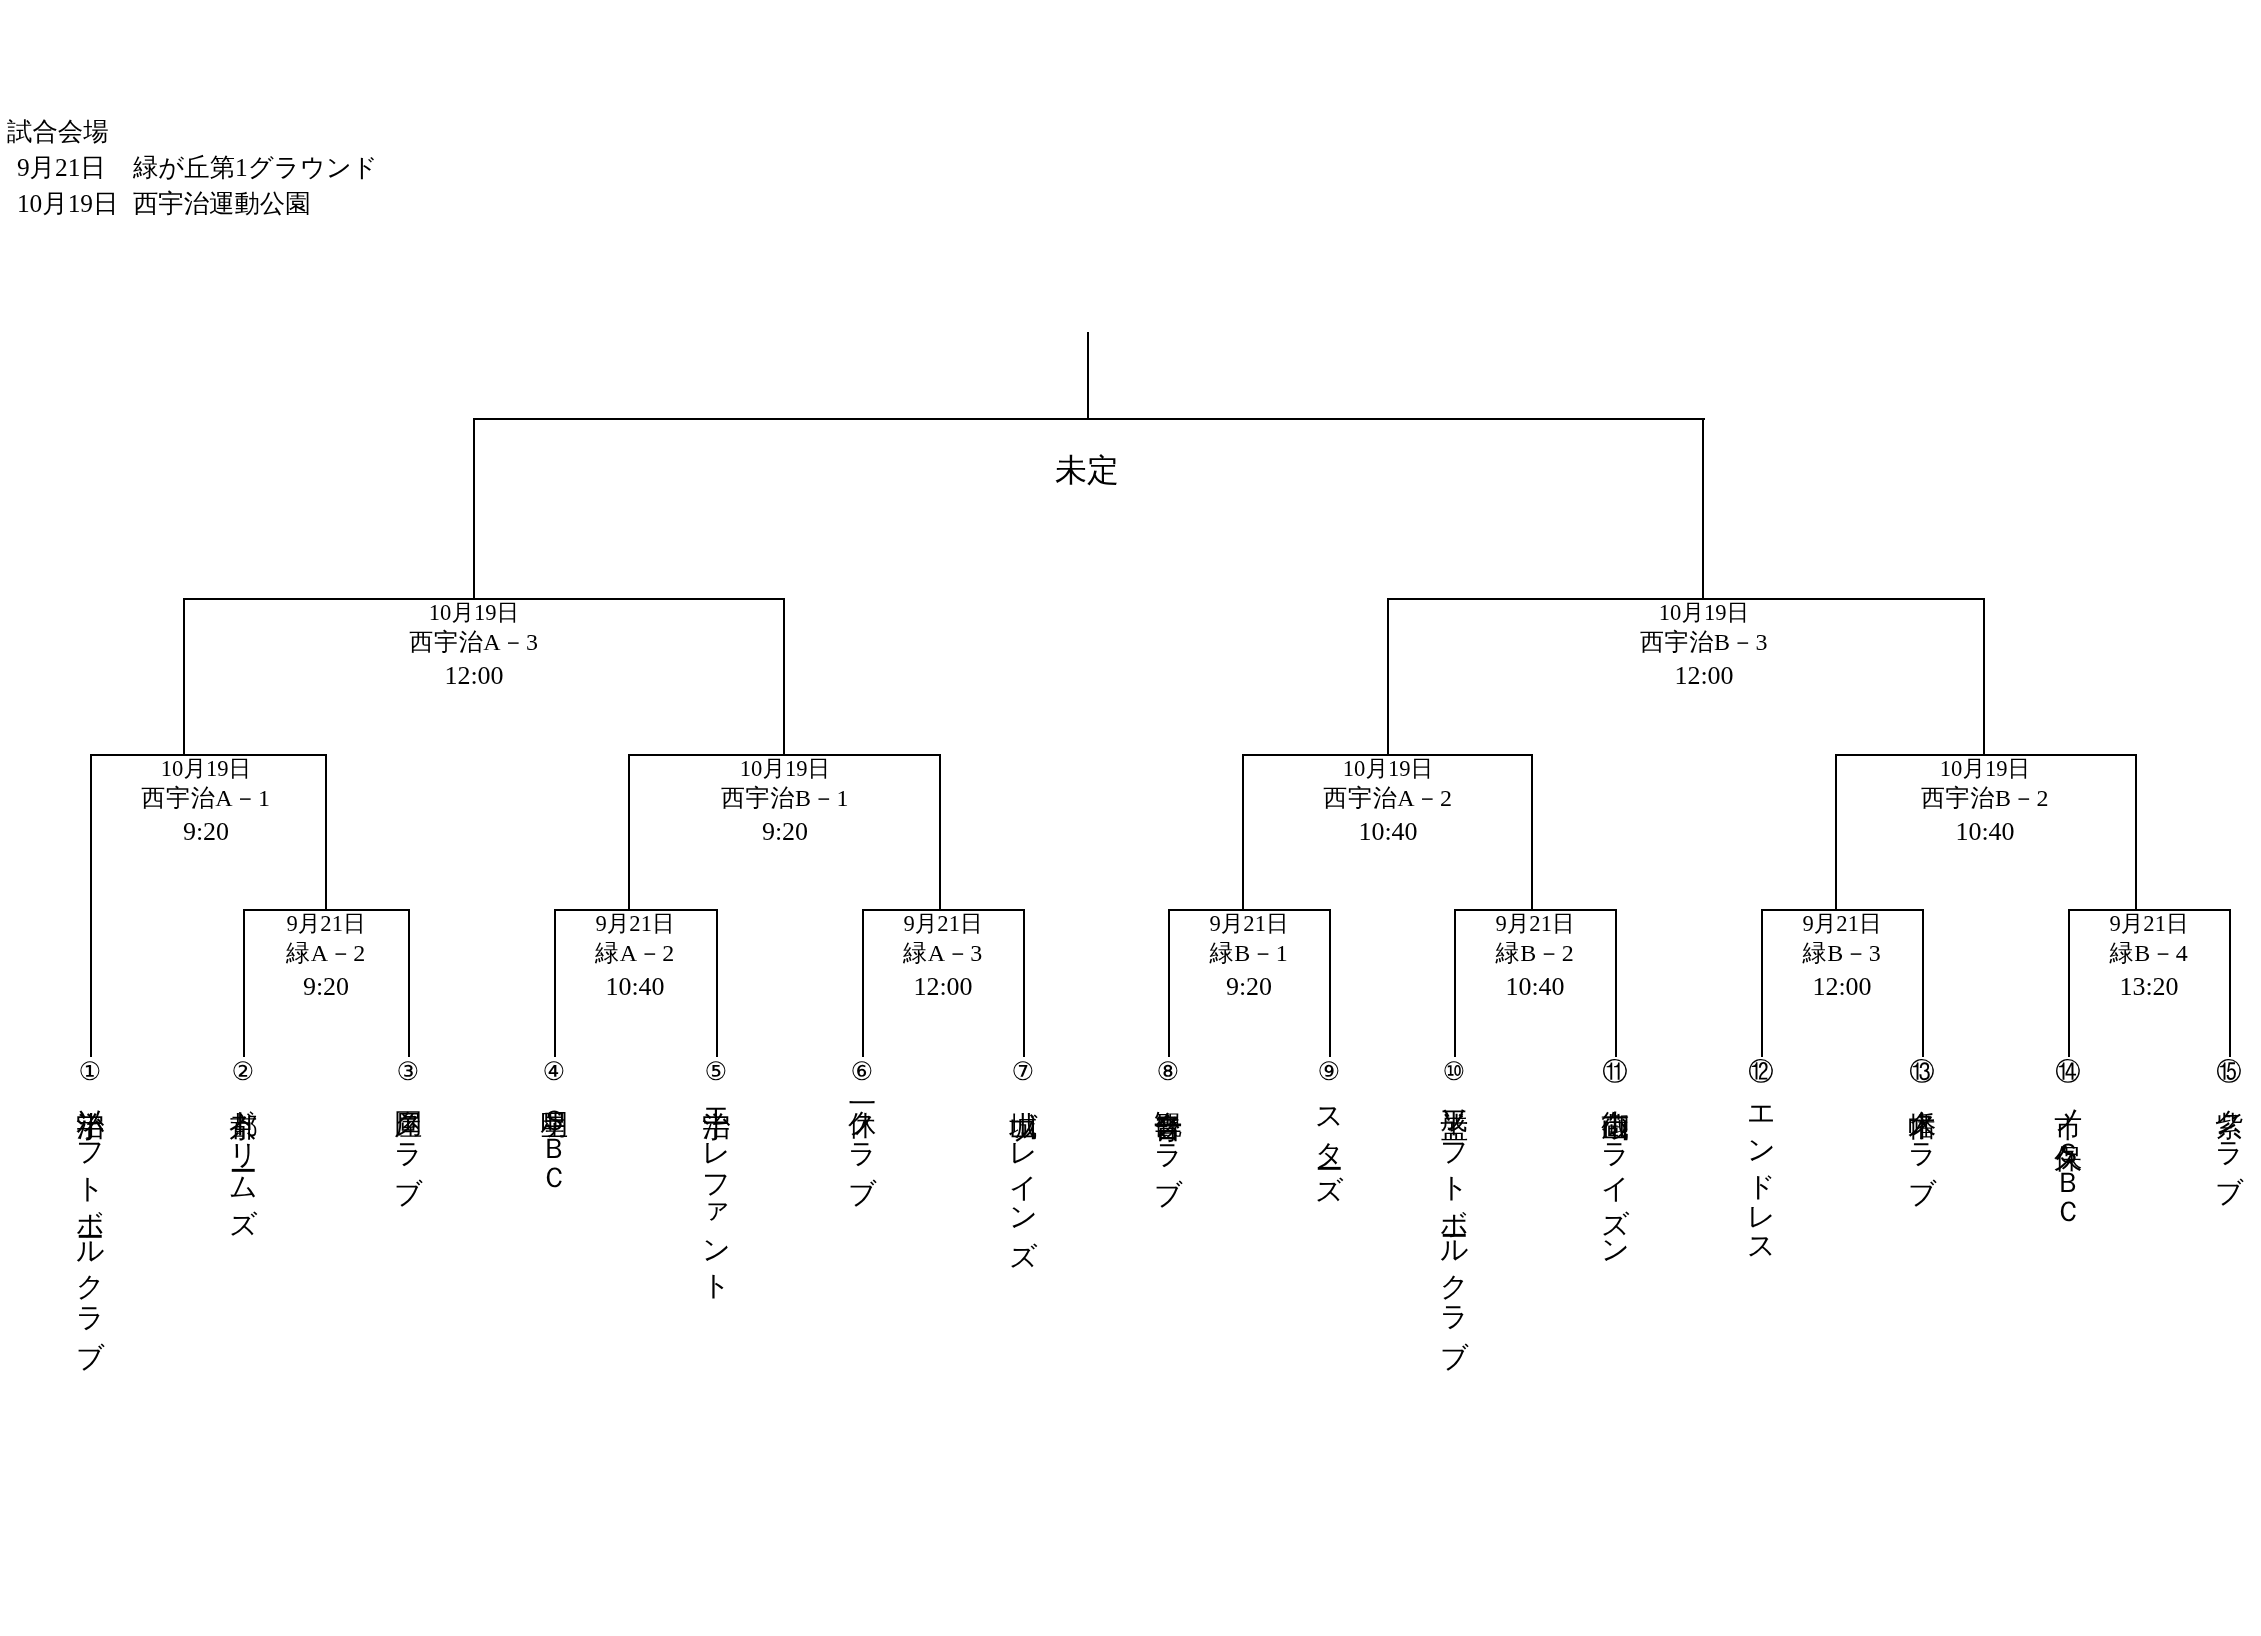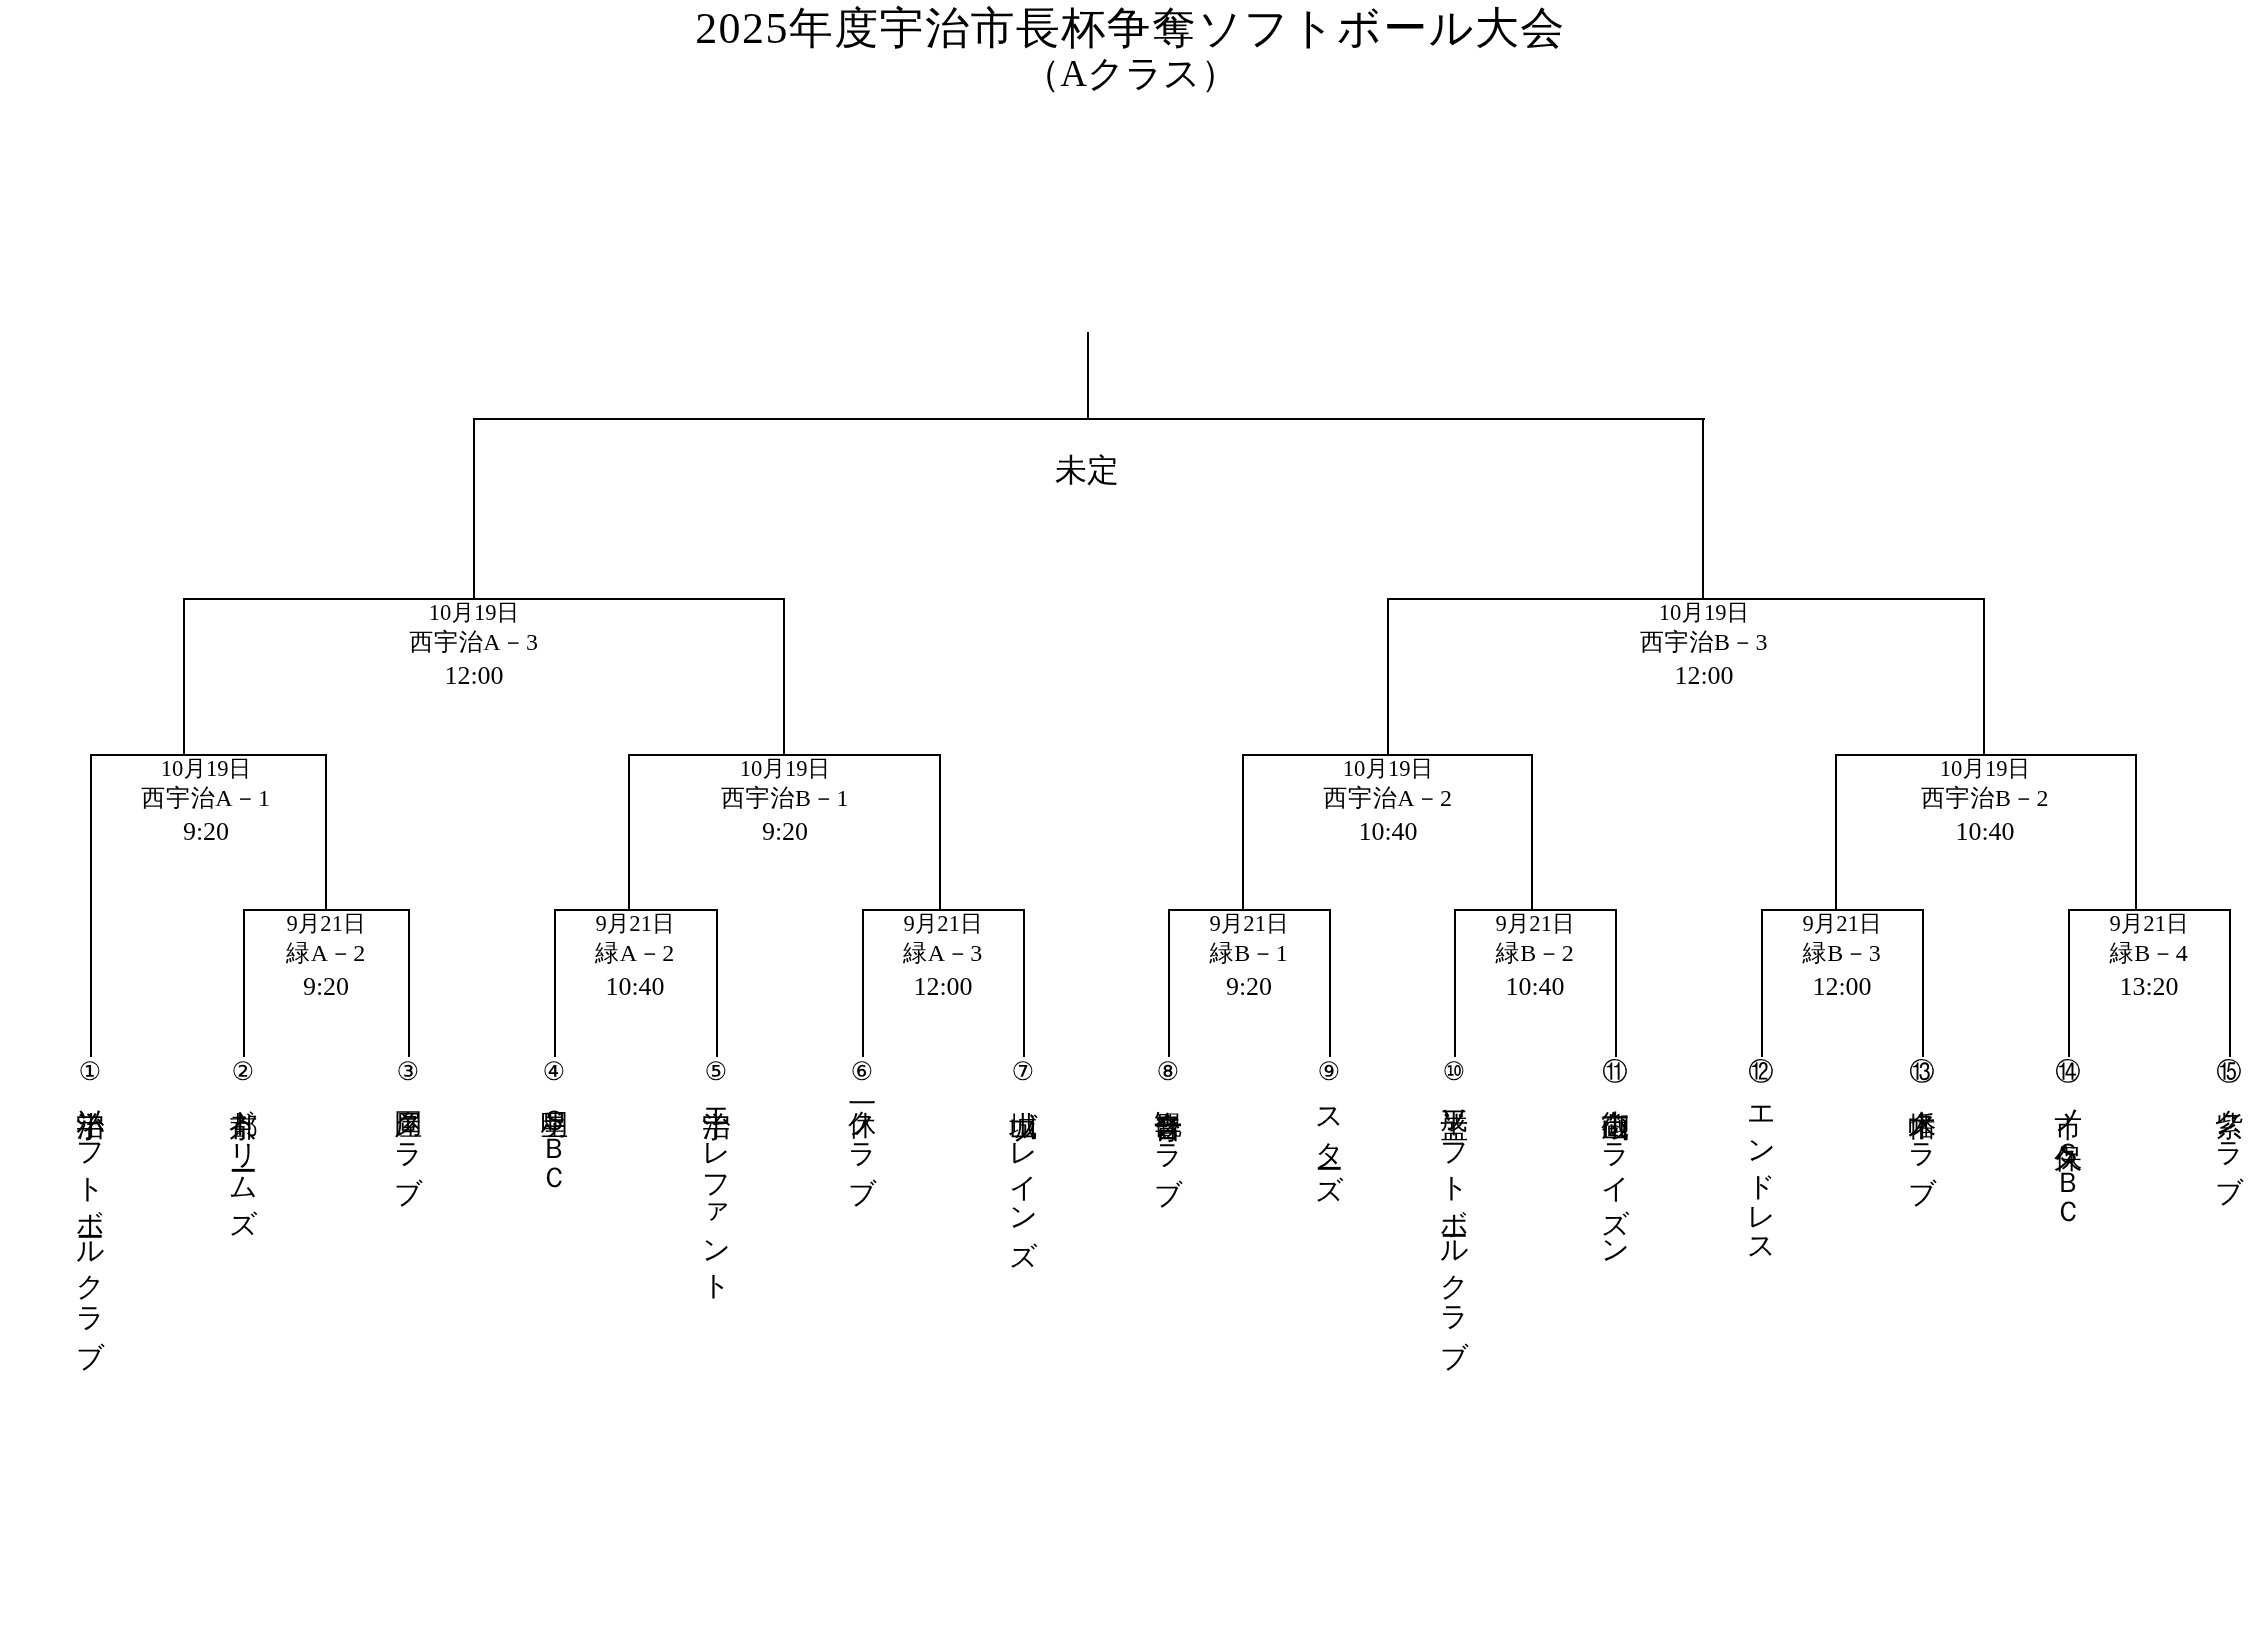--- a/index.html
+++ b/index.html
@@ -112,25 +112,30 @@
     text-align:center;
     font-size:24px;
     white-space:nowrap;
   }
 </style>
 </head>
 <body>
 
 <div id="sheet">
 
-  <div id="title-block">
-    <div id="title-main">2025年度宇治市長杯争奪ソフトボール大会</div>
-    <div id="title-sub">（Aクラス）</div>
-  </div>
-
+
+  <div id="venue-block">
+    <div id="venue-heading">試合会場</div>
+    <div class="venue-row">
+      <span class="venue-date">9月21日</span><span class="venue-name">緑が丘第1グラウンド</span>
+    </div>
+    <div class="venue-row">
+      <span class="venue-date">10月19日</span><span class="venue-name">西宇治運動公園</span>
+    </div>
+  </div>
 
   <div class="vline" style="left:1087px; top:332px; height:88px;"></div>
 
   <div class="hline" style="left:473px; top:418px; width:1232px;"></div>
 
   <div class="vline" style="left:473px; top:418px; height:182px;"></div>
   <div class="vline" style="left:1702px; top:418px; height:182px;"></div>
 
   <div class="hline" style="left:183px; top:598px; width:602px;"></div>
   <div class="vline" style="left:183px; top:598px; height:157px;"></div>

